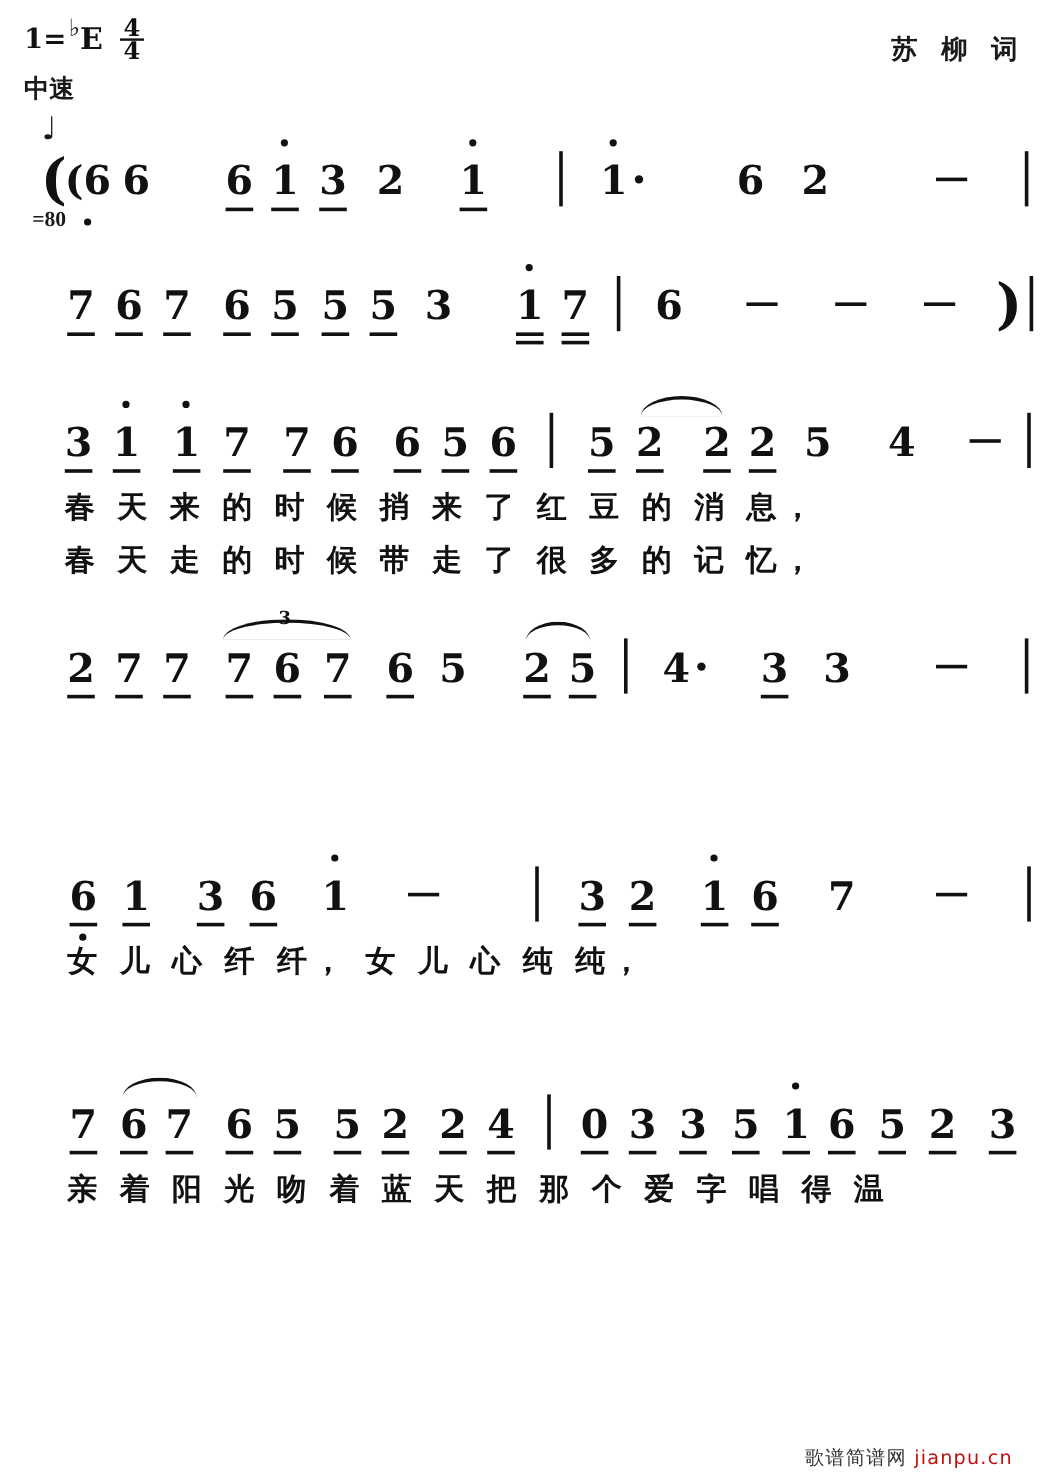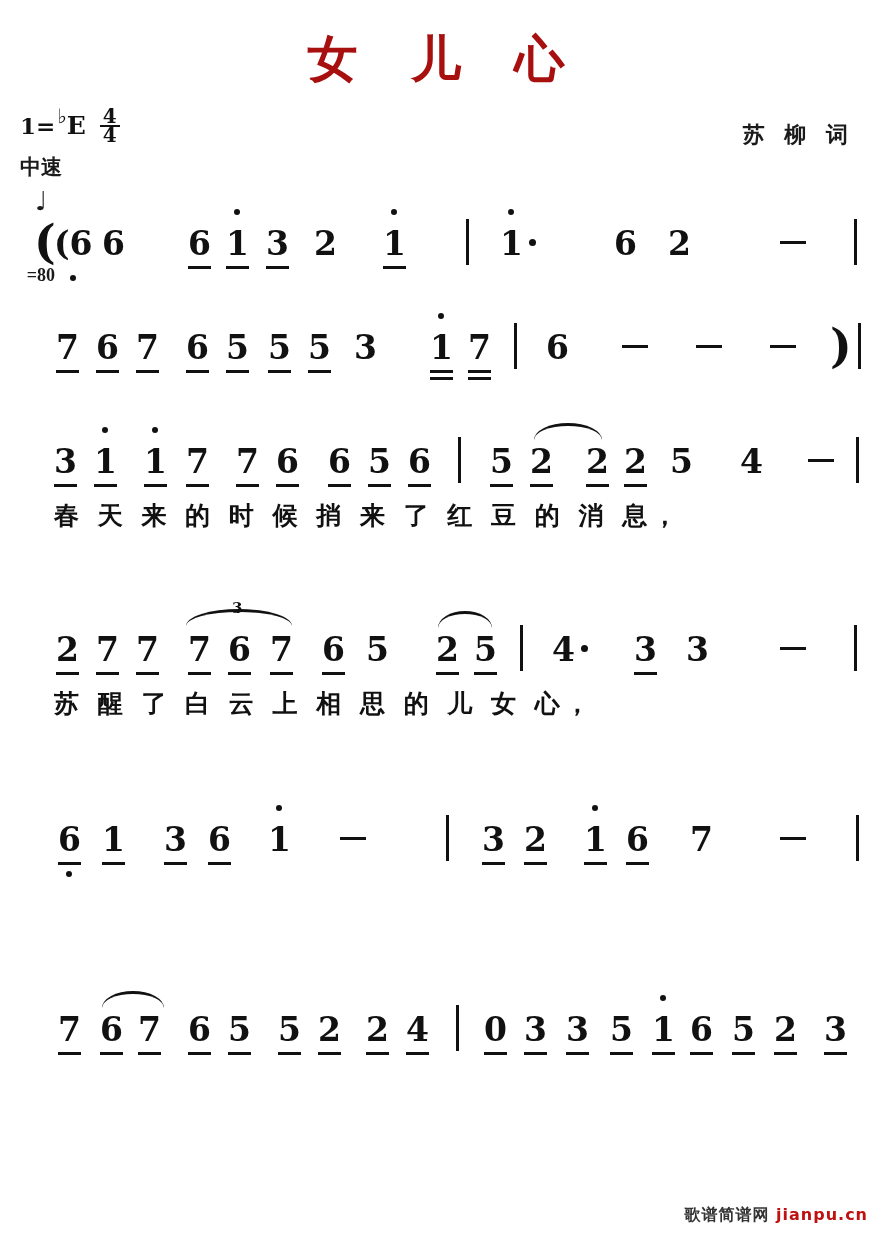--- a/index.html
+++ b/index.html
@@ -222,36 +222,34 @@
     font-size: 25px;
     color: #111;
   }
   .ly {
     position: absolute;
     white-space: nowrap;
   }
 
   .footer {
     position: absolute;
-    right: 4px;
+    right: 28px;
     bottom: 10px;
     font-family: "DejaVu Sans", sans-serif;
     font-size: 16px;
     color: #333;
     letter-spacing: 1px;
-    font-weight: bold;
   }
   .footer .dotcn { color: #c01010; }
 </style>
 </head>
 <body>
 
 <div class="sheet">
 
-  <div class="title">女 儿 心</div>
 
   <div class="header">
     <div class="keysig">
       <span class="one-eq">1=</span>
       <span class="flat">♭</span>
       <span class="keyletter">E</span>
       <span class="timesig">
         <span class="num">4</span>
         <span class="bar-line"></span>
         <span class="num">4</span>
@@ -328,20 +326,23 @@
       <span class="n beam1" style="left:568px;"><span class="digit">2</span></span>
       <span class="n beam1" style="left:606px;"><span class="digit">2</span></span>
       <span class="n" style="left:652px;">5</span>
       <span class="n" style="left:722px;">4</span>
       <span class="dash" style="left:790px;"></span>
       <span class="barline" style="left:838px;"></span>
     </div>
     <div class="lyrics" style="height:44px;">
       <span class="ly" style="left:36px; letter-spacing:5px;text-align:right;">春 天 来 的 时 候 捎 来 了   红 豆   的 消  息，</span>
     </div>
+    <div class="lyrics">
+      <span class="ly" style="left:36px; letter-spacing:5px;">春 天 走 的 时 候 带 走 了   很 多   的 记  忆，</span>
+    </div>
   </div>
 
   <div class="system with-lyrics" style="margin-top:38px;">
     <div class="notes">
       <span class="n beam1" style="left:38px;"><span class="digit">2</span></span>
       <span class="n beam1" style="left:78px;"><span class="digit">7</span></span>
       <span class="n beam1" style="left:118px;"><span class="digit">7</span></span>
       <span class="slur" style="left:168px; top:-20px; width:106px;"></span>
       <span class="triplet3" style="left:214px; top:-30px;">3</span>
       <span class="n beam1" style="left:170px;"><span class="digit">7</span></span>
@@ -352,41 +353,41 @@
       <span class="slur" style="left:420px; top:-18px; width:54px;"></span>
       <span class="n beam1" style="left:418px;"><span class="digit">2</span></span>
       <span class="n beam1" style="left:456px;"><span class="digit">5</span></span>
       <span class="barline" style="left:502px;"></span>
       <span class="n" style="left:534px;"><span class="digit">4</span><span class="dot-right"></span></span>
       <span class="n beam1" style="left:616px;"><span class="digit">3</span></span>
       <span class="n" style="left:668px;">3</span>
       <span class="dash" style="left:762px;"></span>
       <span class="barline" style="left:836px;"></span>
     </div>
-    <div class="lyrics" style="height:44px;">
-      <span class="ly" style="left:36px; letter-spacing:5px;">苏 醒 了 白 云 上 相 思 的    儿   女  心，</span>
-    </div>
   </div>
 
   <div class="system with-lyrics" style="margin-top:40px;">
     <div class="notes">
       <span class="n beam1" style="left:40px;"><span class="digit">6</span><span class="dot-below"></span></span>
       <span class="n beam1" style="left:84px;"><span class="digit">1</span></span>
       <span class="n beam1" style="left:146px;"><span class="digit">3</span></span>
       <span class="n beam1" style="left:190px;"><span class="digit">6</span></span>
       <span class="n" style="left:250px;"><span class="digit">1</span><span class="dot-above"></span></span>
       <span class="dash" style="left:322px;"></span>
       <span class="barline" style="left:428px;"></span>
       <span class="n beam1" style="left:464px;"><span class="digit">3</span></span>
       <span class="n beam1" style="left:506px;"><span class="digit">2</span></span>
       <span class="n beam1" style="left:566px;"><span class="digit">1</span><span class="dot-above"></span></span>
       <span class="n beam1" style="left:608px;"><span class="digit">6</span></span>
       <span class="n" style="left:672px;">7</span>
       <span class="dash" style="left:762px;"></span>
       <span class="barline" style="left:838px;"></span>
+    </div>
+    <div class="lyrics" style="height:44px;">
+      <span class="ly" style="left:38px; letter-spacing:5px;">女 儿 心 纤 纤，      女 儿 心 纯  纯，</span>
     </div>
   </div>
 
   <div class="system with-lyrics" style="margin-top:40px;">
     <div class="notes">
       <span class="n beam1" style="left:40px;"><span class="digit">7</span></span>
       <span class="slur" style="left:84px; top:-18px; width:62px;"></span>
       <span class="n beam1" style="left:82px;"><span class="digit">6</span></span>
       <span class="n beam1" style="left:120px;"><span class="digit">7</span></span>
       <span class="n beam1" style="left:170px;"><span class="digit">6</span></span>
@@ -399,20 +400,23 @@
       <span class="n beam1" style="left:466px;"><span class="digit">0</span></span>
       <span class="n beam1" style="left:506px;"><span class="digit">3</span></span>
       <span class="n beam1" style="left:548px;"><span class="digit">3</span></span>
       <span class="n beam1" style="left:592px;"><span class="digit">5</span></span>
       <span class="n beam1" style="left:634px;"><span class="digit">1</span><span class="dot-above"></span></span>
       <span class="n beam1" style="left:672px;"><span class="digit">6</span></span>
       <span class="n beam1" style="left:714px;"><span class="digit">5</span></span>
       <span class="n beam1" style="left:756px;"><span class="digit">2</span></span>
       <span class="n beam1" style="left:806px;"><span class="digit">3</span></span>
     </div>
+    <div class="lyrics" style="height:44px;">
+      <span class="ly" style="left:38px; letter-spacing:5px;">亲 着  阳 光 吻 着 蓝 天   把 那 个 爱 字 唱 得  温</span>
+    </div>
   </div>
 
   <div class="footer">
     <span>歌谱简谱网</span>
     <span class="dotcn">jianpu.cn</span>
   </div>
 
 </div>
 
 </body></html>

